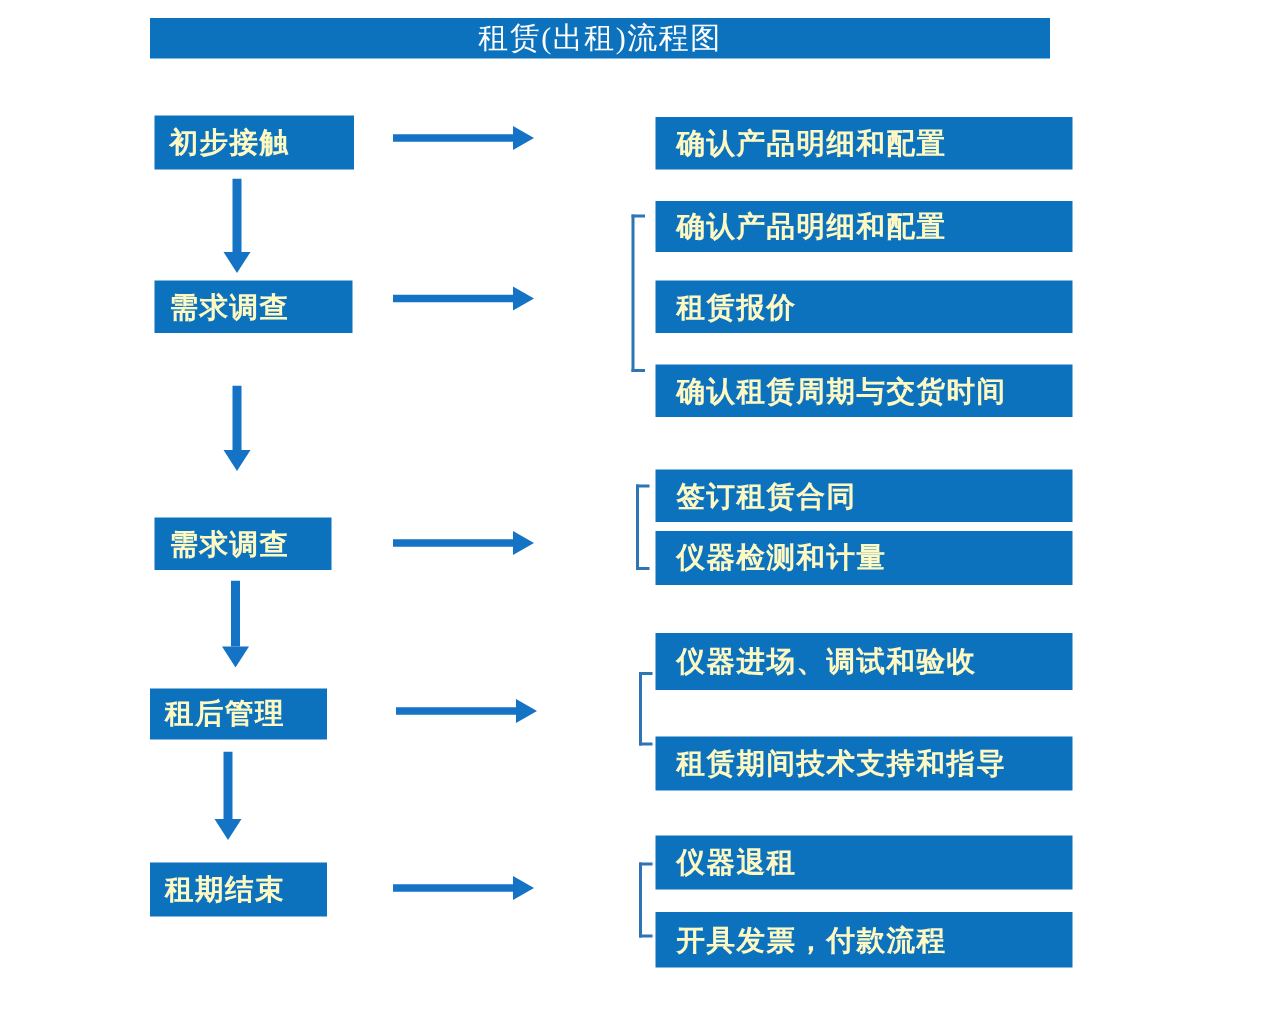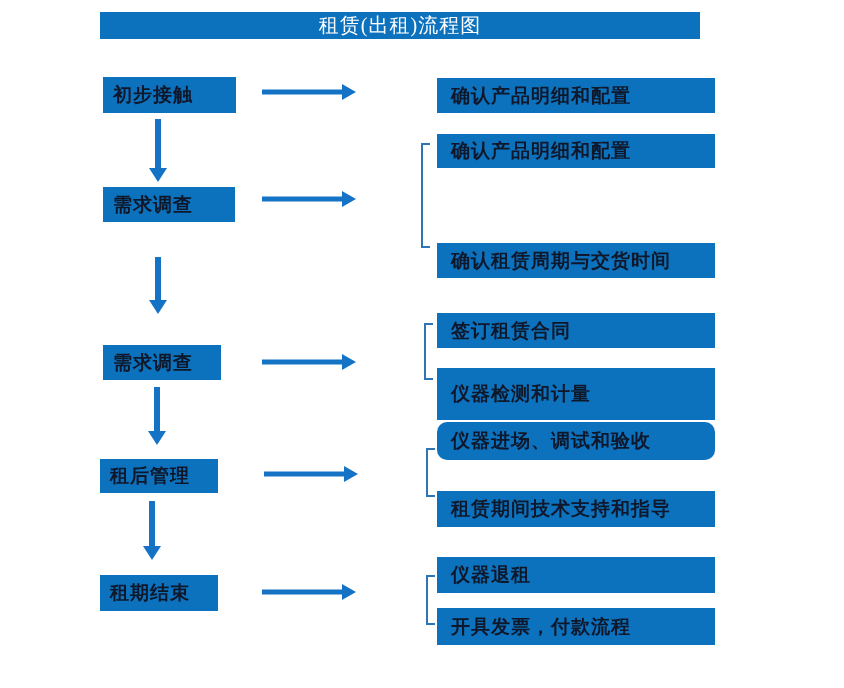--- a/index.html
+++ b/index.html
@@ -7,21 +7,21 @@
     position: relative;
     width: 844px;
     height: 688px;
     background: #ffffff;
     font-family: "Liberation Serif", "DejaVu Serif", serif;
     overflow: hidden;
   }
   .bluebox {
     position: absolute;
     background: #0d72bd;
-    color: #0f172a;
+    color: #fef9c3;
     font-weight: bold;
     font-size: 19px;
     display: flex;
     align-items: center;
     white-space: nowrap;
     letter-spacing: 1px;
   }
   .titlebar {
     position: absolute;
     left: 100px; top: 12px;
@@ -117,21 +117,22 @@
       </svg>
   </div>
 
   <div class="bracket" style="left:421px; top:143px; height:105px;"></div>
   <div class="bracket" style="left:424px; top:323px; height:57px;"></div>
   <div class="bracket" style="left:426px; top:448px; height:49px;"></div>
   <div class="bracket" style="left:426px; top:575px; height:50px;"></div>
 
   <div class="bluebox detail" style="left:437px; top:78px;  width:264px; height:35px;">确认产品明细和配置</div>
   <div class="bluebox detail" style="left:437px; top:134px; width:264px; height:34px;">确认产品明细和配置</div>
+  <div class="bluebox detail" style="left:437px; top:187px; width:264px; height:35px;">租赁报价</div>
   <div class="bluebox detail" style="left:437px; top:243px; width:264px; height:35px;">确认租赁周期与交货时间</div>
   <div class="bluebox detail" style="left:437px; top:313px; width:264px; height:35px;text-align:center;">签订租赁合同</div>
-  <div class="bluebox detail" style="left:437px; top:368px; width:264px; height:52px;">仪器检测和计量</div>
-  <div class="bluebox detail" style="left:437px; top:422px; width:264px; height:38px;border-radius:10px;">仪器进场、调试和验收</div>
+  <div class="bluebox detail" style="left:437px; top:354px; width:264px; height:36px;">仪器检测和计量</div>
+  <div class="bluebox detail" style="left:437px; top:422px; width:264px; height:38px;">仪器进场、调试和验收</div>
   <div class="bluebox detail" style="left:437px; top:491px; width:264px; height:36px;">租赁期间技术支持和指导</div>
   <div class="bluebox detail" style="left:437px; top:557px; width:264px; height:36px;">仪器退租</div>
   <div class="bluebox detail" style="left:437px; top:608px; width:264px; height:37px;">开具发票，付款流程</div>
 
 </div>
 
 </body></html>

